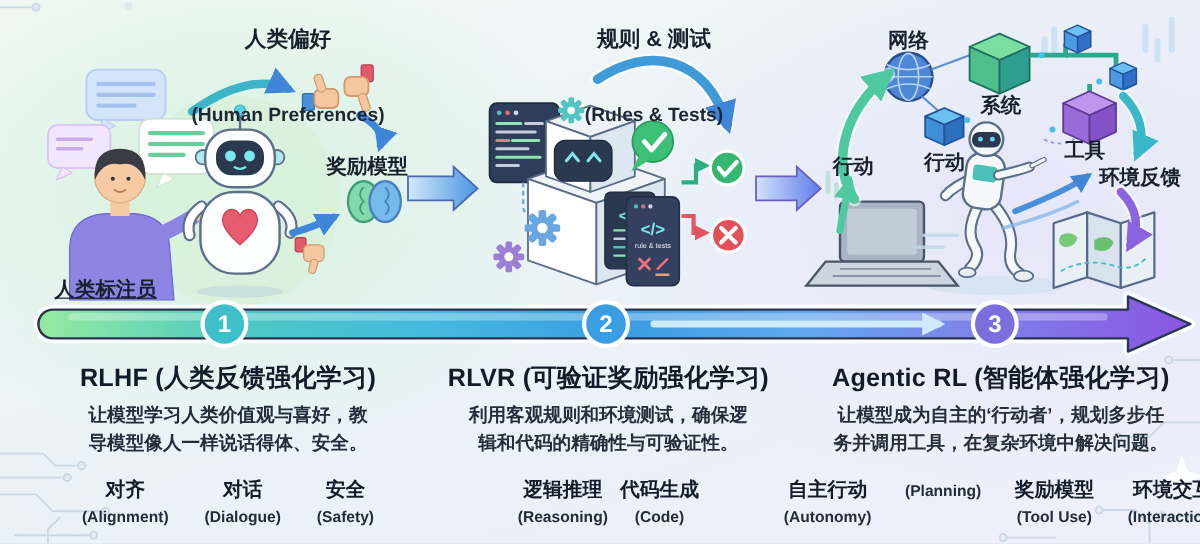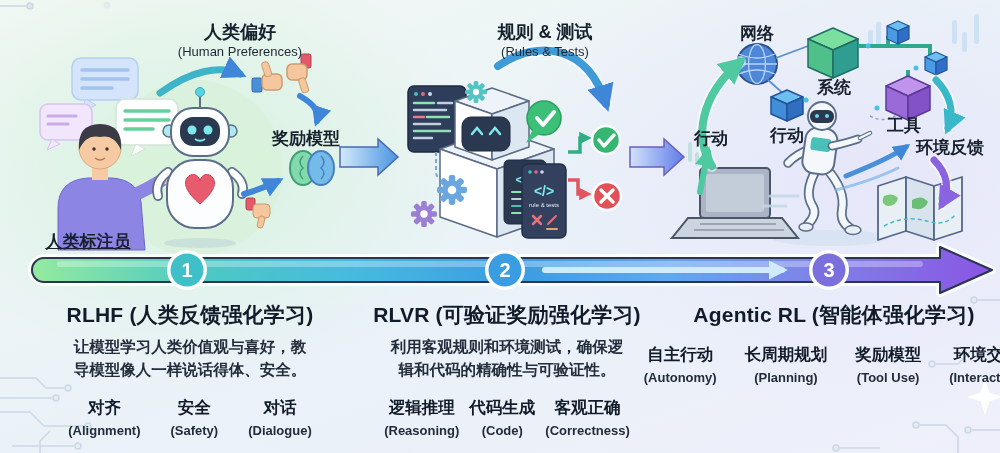--- a/index.html
+++ b/index.html
@@ -8,21 +8,21 @@
     font-family:"Liberation Sans",sans-serif;color:#19222f;
     background:
       radial-gradient(420px 300px at 19% 36%, rgba(213,242,221,.95), rgba(213,242,221,0) 70%),
       radial-gradient(520px 330px at 86% 38%, rgba(229,229,250,.85), rgba(229,229,250,0) 72%),
       linear-gradient(160deg,#f1f8f3 0%,#eaf2f8 55%,#eeeffa 100%);
   }
   .svg-layer{position:absolute;left:0;top:0;}
   .illo-label{position:absolute;transform:translateX(-50%);font-weight:bold;white-space:nowrap;text-align:left;color:#17202d;}
   .lbl-lg{font-size:18px;}
   .lbl-md{font-size:17px;}
-  .lbl-sub{font-size:13px;font-weight:normal;color:#1d2734;}
+  .lbl-sub{font-size:16px;font-weight:bold;color:#1d2734;margin-top:44px;}
   .col{position:absolute;top:301px;text-align:center;}
   .col1{left:30px;width:320px;}
   .col2{left:363px;width:288px;}
   .col3{left:673px;width:322px;}
   .col-title{font-size:21px;font-weight:bold;color:#111b29;letter-spacing:.2px;}
   .col-desc{margin-top:6px;font-size:15.5px;font-weight:bold;color:#232d3b;line-height:1.5;}
   .kw-row{display:flex;justify-content:center;align-items:flex-start;margin-top:15px;text-align:center;}
   .col1 .kw-row{gap:30px;}
   .col2 .kw-row{gap:10px;}
   .col3 .kw-row{gap:28px;}
@@ -434,61 +434,60 @@
     <div class="col-desc">
       <div>让模型学习人类价值观与喜好，教</div>
       <div>导模型像人一样说话得体、安全。</div>
     </div>
     <div class="kw-row">
       <div class="kw">
         <div class="kw-zh">对齐</div>
         <div class="kw-en">(Alignment)</div>
       </div>
       <div class="kw">
+        <div class="kw-zh">对话</div>
+        <div class="kw-en">(Dialogue)</div>
+      </div>
+      <div class="kw">
         <div class="kw-zh">安全</div>
         <div class="kw-en">(Safety)</div>
-      </div>
-      <div class="kw">
-        <div class="kw-zh">对话</div>
-        <div class="kw-en">(Dialogue)</div>
       </div>
     </div>
   </div>
 
   <div class="col col2">
     <div class="col-title">RLVR (可验证奖励强化学习)</div>
     <div class="col-desc">
       <div>利用客观规则和环境测试，确保逻</div>
       <div>辑和代码的精确性与可验证性。</div>
     </div>
     <div class="kw-row">
       <div class="kw">
         <div class="kw-zh">逻辑推理</div>
         <div class="kw-en">(Reasoning)</div>
       </div>
       <div class="kw">
         <div class="kw-zh">代码生成</div>
         <div class="kw-en">(Code)</div>
       </div>
-      <div class="kw">
-        <div class="kw-zh">客观正确</div>
-        <div class="kw-en">(Correctness)</div>
-      </div>
     </div>
   </div>
 
   <div class="col col3">
     <div class="col-title">Agentic RL (智能体强化学习)</div>
+    <div class="col-desc">
+      <div>让模型成为自主的‘行动者’，规划多步任</div>
+      <div>务并调用工具，在复杂环境中解决问题。</div>
+    </div>
     <div class="kw-row">
       <div class="kw">
         <div class="kw-zh">自主行动</div>
         <div class="kw-en">(Autonomy)</div>
       </div>
       <div class="kw">
-        <div class="kw-zh">长周期规划</div>
         <div class="kw-en">(Planning)</div>
       </div>
       <div class="kw">
         <div class="kw-zh">奖励模型</div>
         <div class="kw-en">(Tool Use)</div>
       </div>
       <div class="kw">
         <div class="kw-zh">环境交互</div>
         <div class="kw-en">(Interaction)</div>
       </div>

